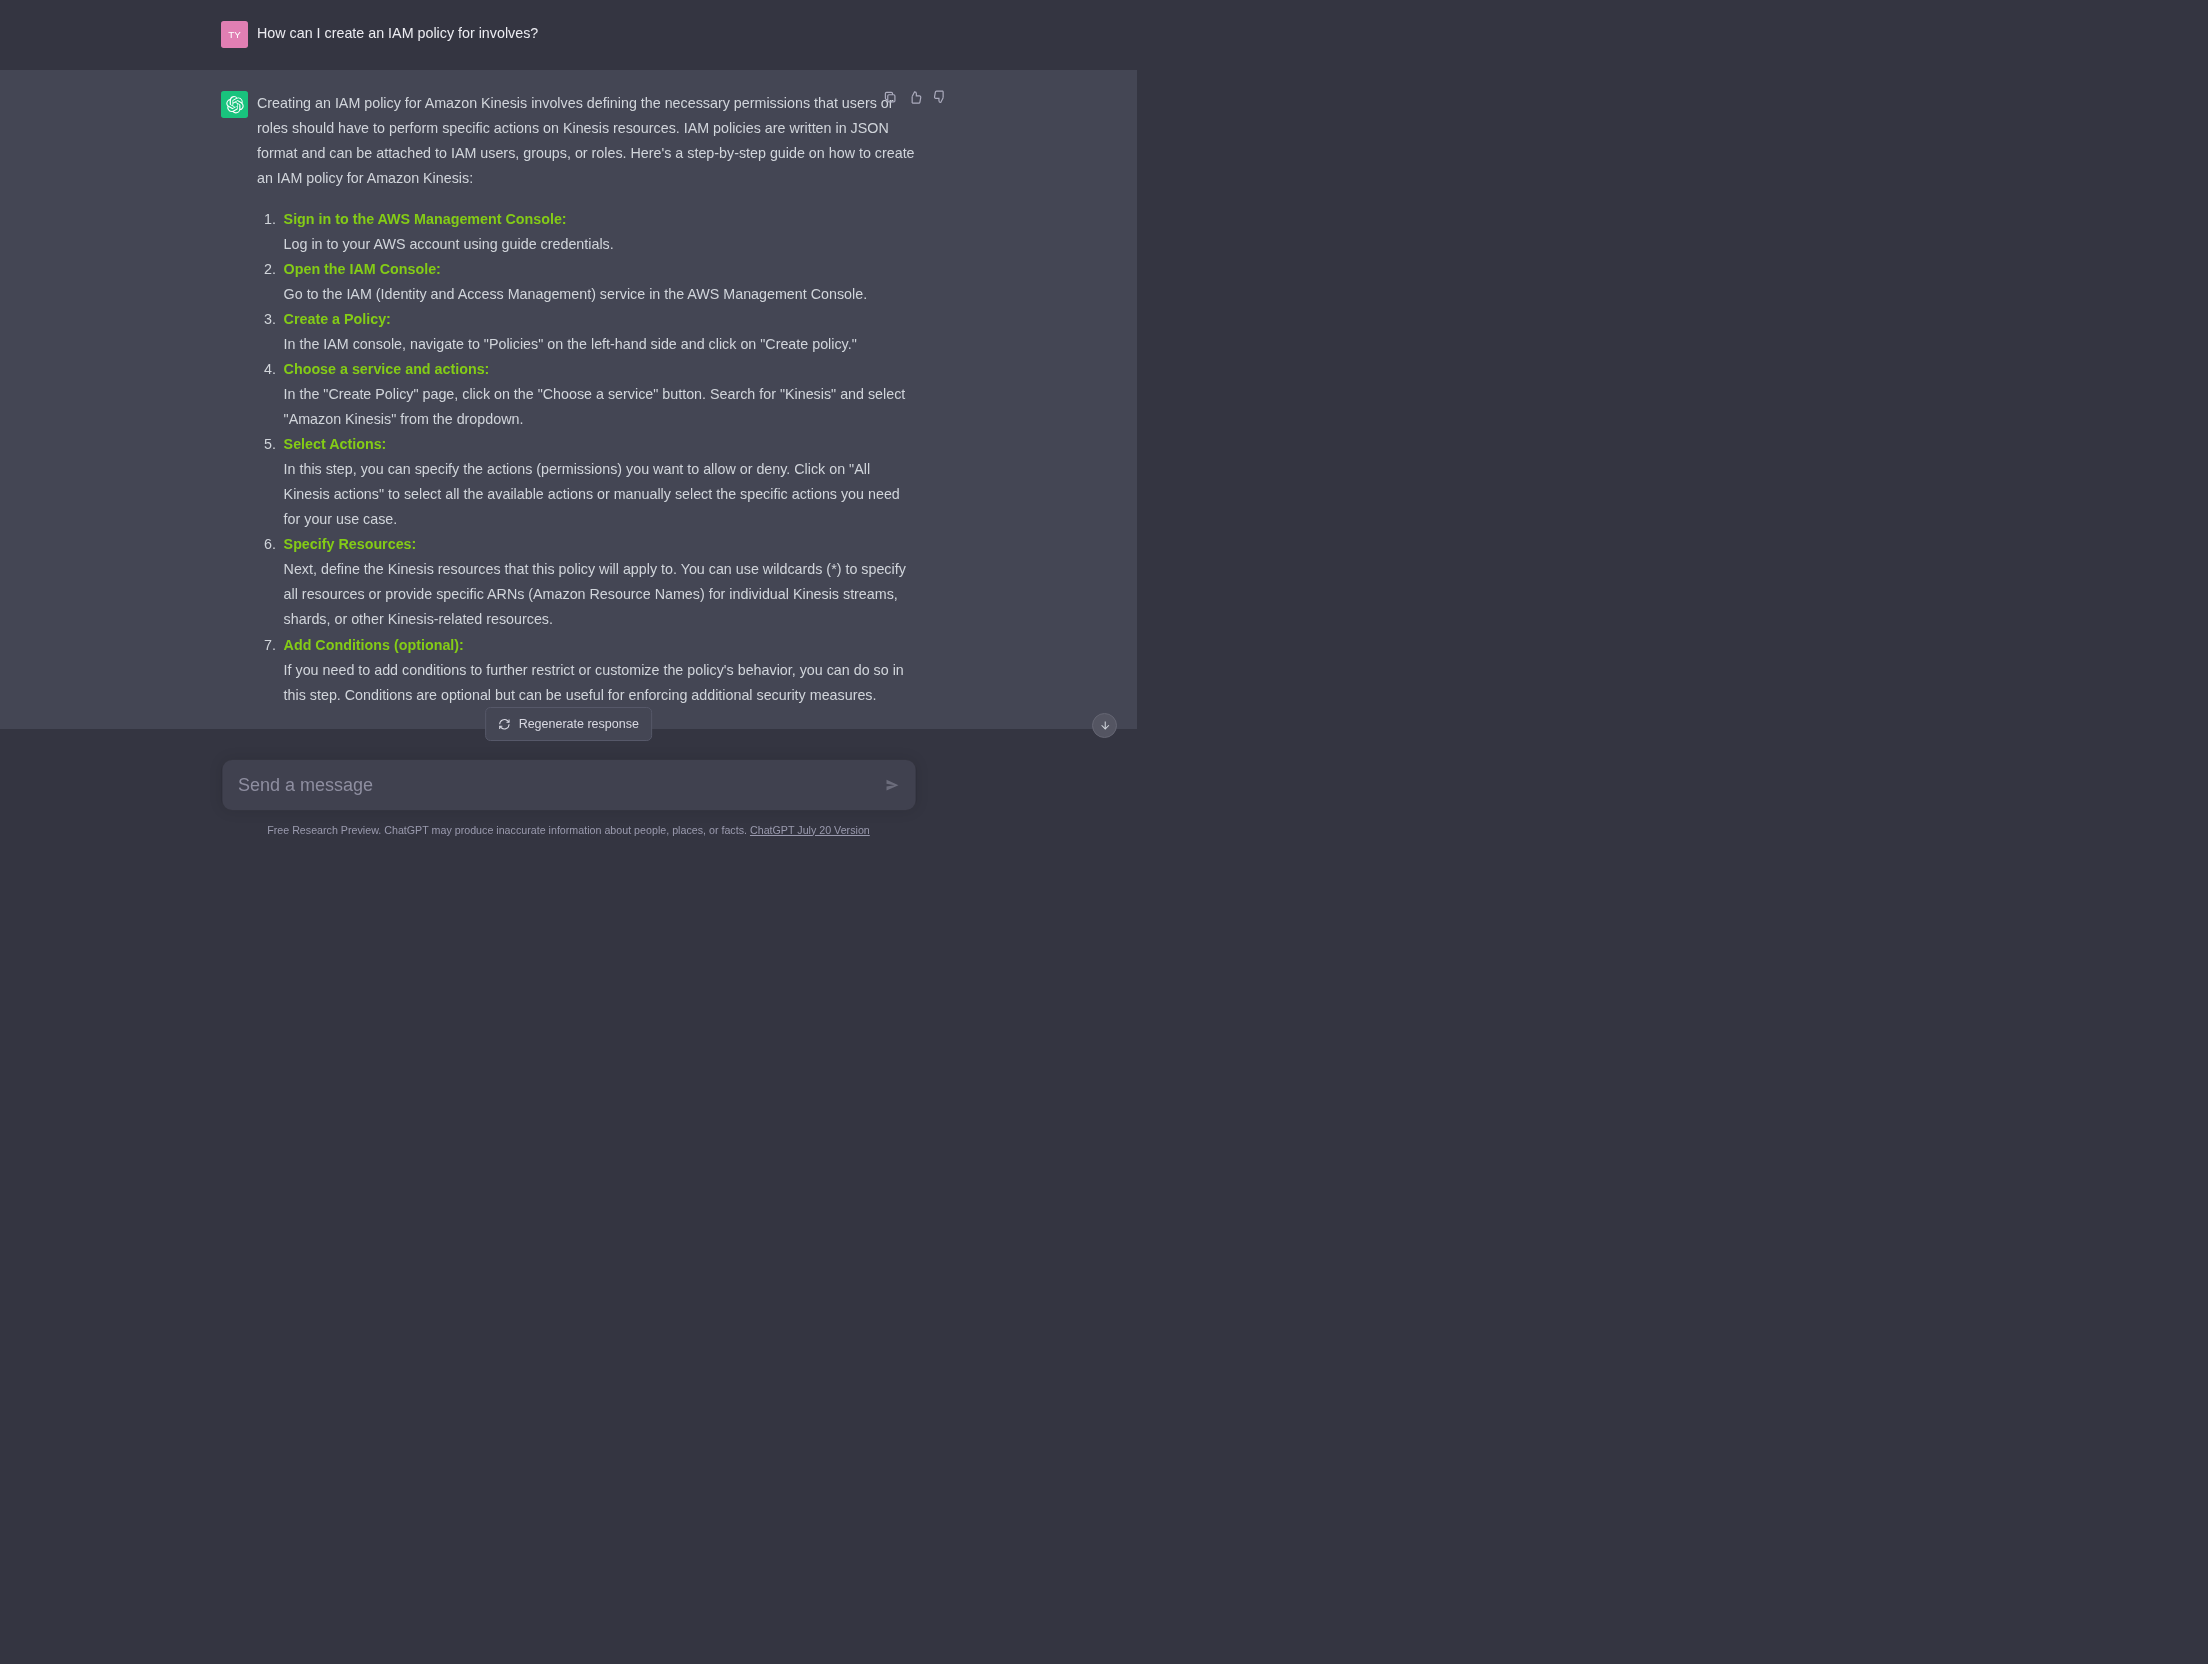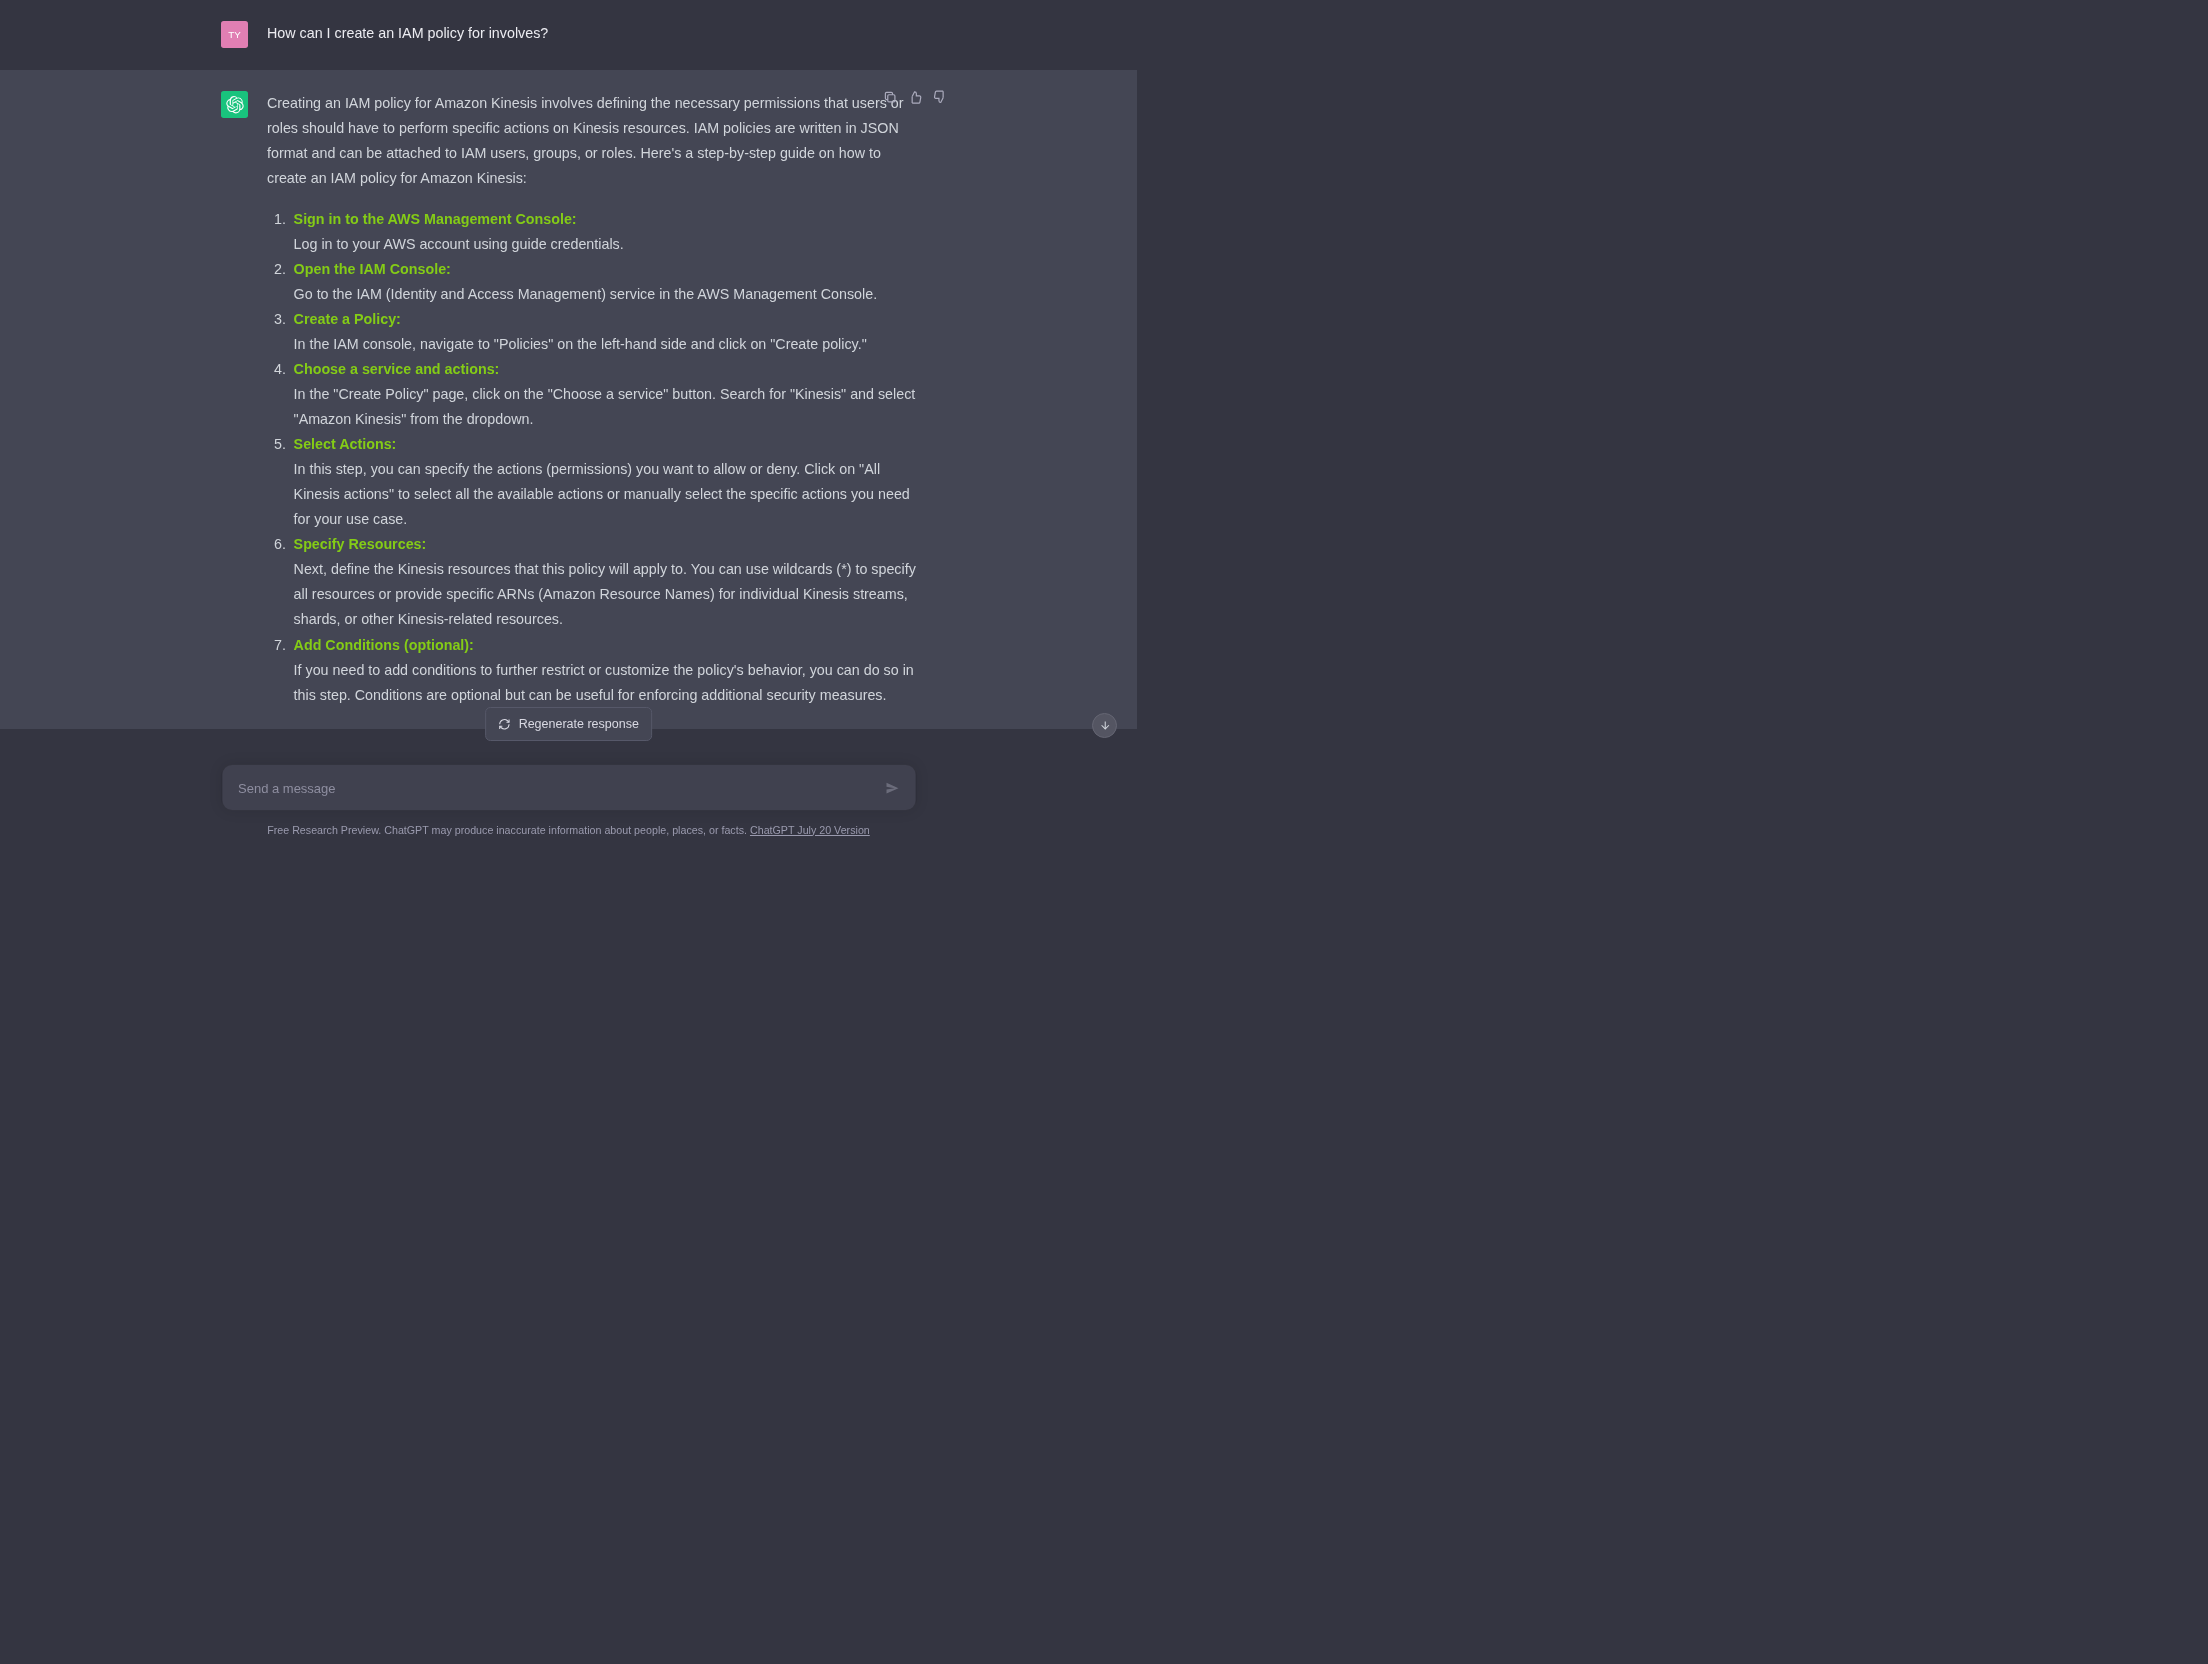--- a/index.html
+++ b/index.html
@@ -16,21 +16,21 @@
   .message-row {
     width: 100%;
     display: flex;
     justify-content: center;
   }
   .message-row.user { background: #343541; }
   .message-row.assistant { background: #444654; }
   .message-inner {
     width: 695px;
     display: flex;
-    gap: 19px;
+    gap: 9px;
     padding: 21.4px 0;
     position: relative;
   }
   .avatar {
     width: 27px;
     height: 27px;
     border-radius: 2.7px;
     flex-shrink: 0;
     display: flex;
     align-items: center;
@@ -92,21 +92,21 @@
     border-radius: 10.7px;
     padding: 14.3px 45px 14.3px 16px;
     box-shadow: 0 0 13.4px rgba(0,0,0,0.1);
     border: 0.9px solid rgba(0,0,0,0.2);
   }
   .input-bar input {
     background: transparent;
     border: none;
     outline: none;
     color: #ececf1;
-    font-size: 13px;
+    font-size: 18px;
     width: 100%;
   }
   .input-bar input::placeholder { color: #8e8ea0; }
   .send-btn {
     position: absolute;
     right: 12.5px;
     top: 50%;
     transform: translateY(-50%);
     width: 19.6px; height: 19.6px;
     display:flex; align-items:center; justify-content:center;

